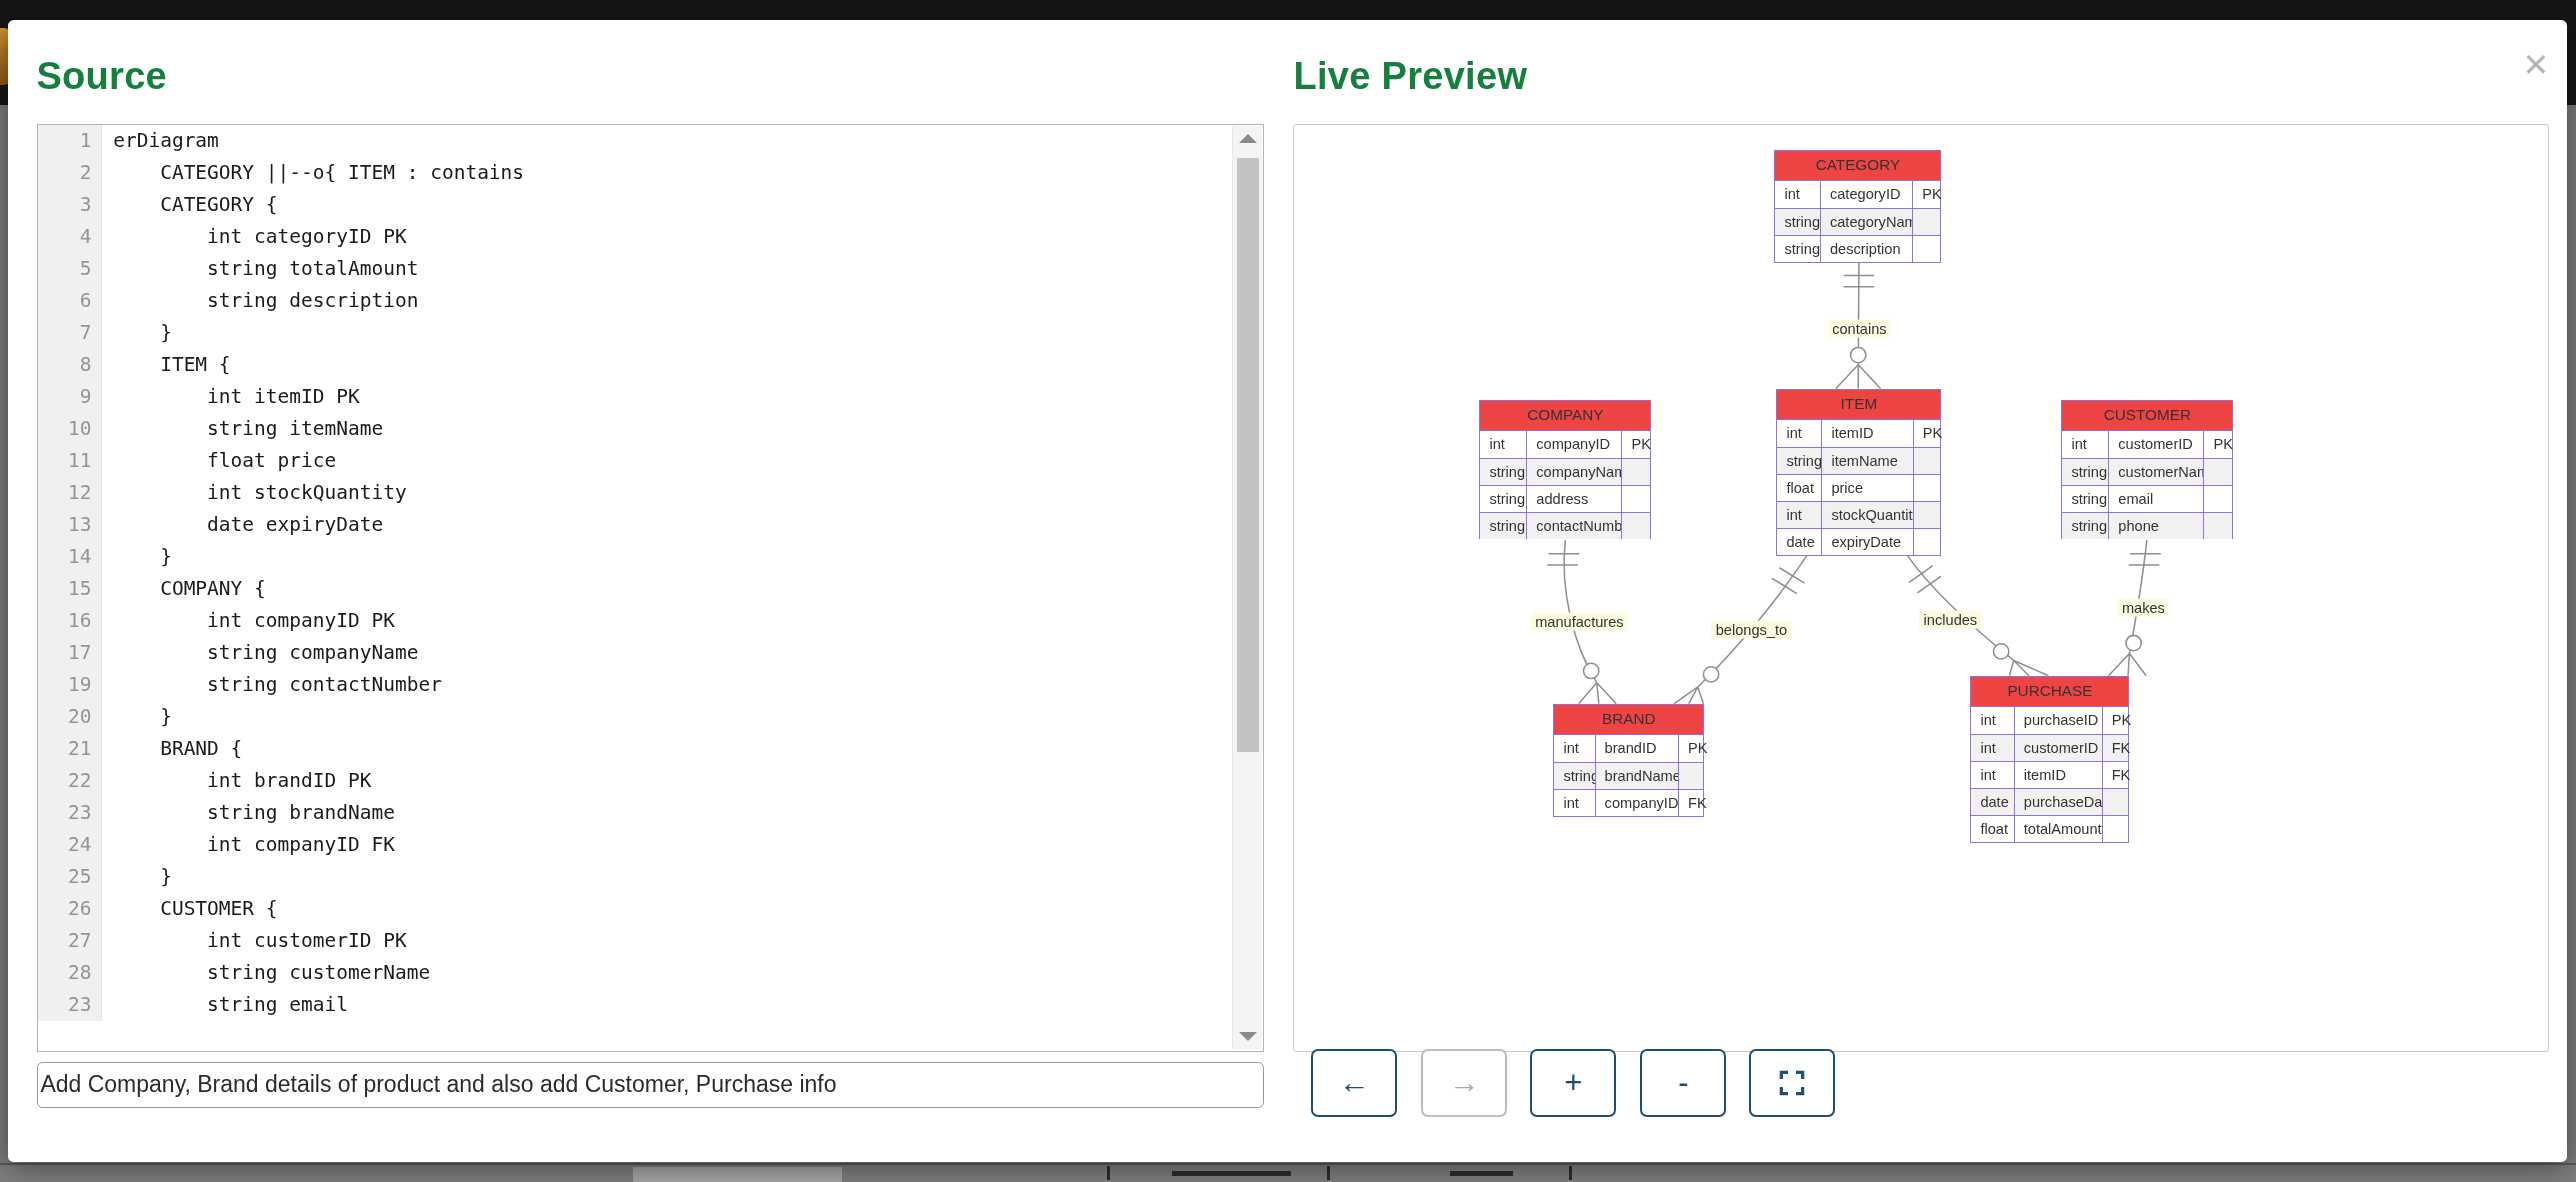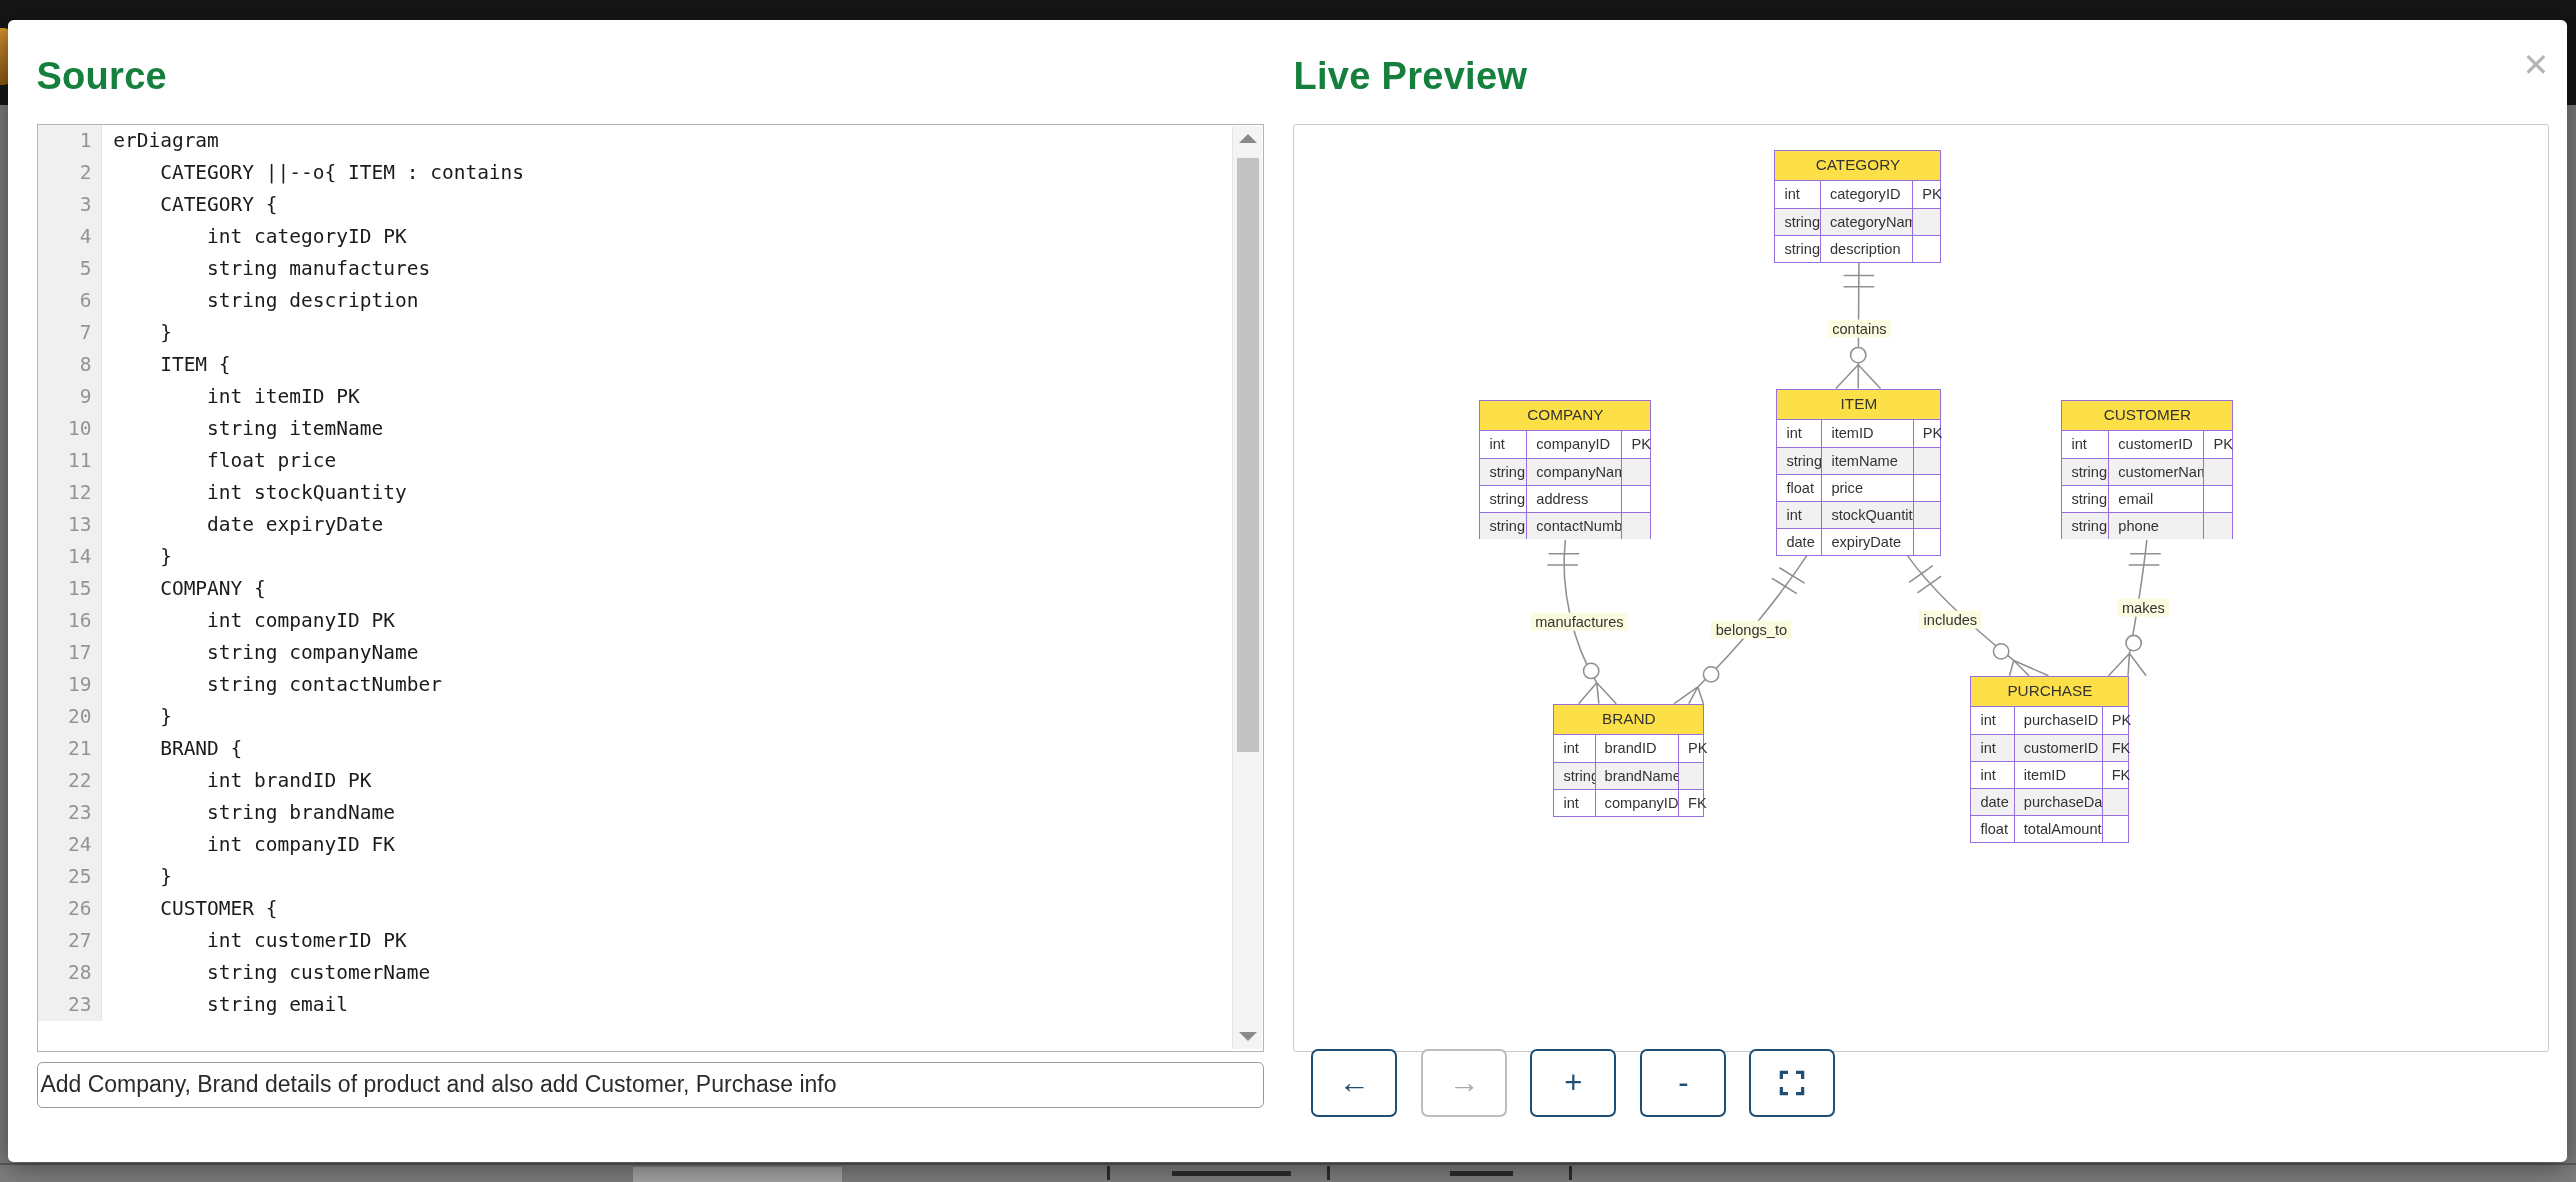--- a/index.html
+++ b/index.html
@@ -41,21 +41,21 @@
   
   .prompt{position:absolute;left:29px;top:1042px;width:1227px;height:46px;box-sizing:border-box;
     border:1.4px solid #8f999e;border-radius:5.6px;font-size:23px;color:#2b2b2b;padding:0 2px;
     font-family:"Liberation Sans",sans-serif;outline:none;background:#fff;}
   
   .preview-panel{position:absolute;left:1285px;top:104px;width:1256px;height:928px;box-sizing:border-box;
     border:1.4px solid #c9c9c9;border-radius:2.8px;background:#fff;overflow:hidden;}
   .diagram{position:absolute;inset:0;}
   .diagram svg{position:absolute;left:0;top:0;}
   .entity{position:absolute;border:1.4px solid #9370DB;background:#fff;color:#333;box-sizing:border-box;}
-  .entity-title{height:29px;background:#fde047;display:flex;align-items:center;justify-content:center;
+  .entity-title{height:29px;background:#ef4444;display:flex;align-items:center;justify-content:center;
     font-size:15.3px;border-bottom:0.7px solid #9370DB;}
   .erow{display:flex;height:27px;font-size:14.6px;}
   .erow + .erow .cell{border-top:0.7px solid #9370DB;}
   .cell{display:flex;align-items:center;padding-left:9px;box-sizing:border-box;background:#fff;}
   .erow.alt .cell{background:#f1f1f1;}
   .cell.type{width:27%;}
   .cell.attr{width:56%;border-left:0.7px solid #9370DB;}
   .cell.key{width:17%;border-left:0.7px solid #9370DB;}
   .rel-label{position:absolute;transform:translate(-50%,-50%);background:#fbfbdf;color:#333;
     font-size:14.6px;padding:1.4px 4.2px;white-space:nowrap;}
@@ -102,21 +102,21 @@
         <div class="code-row">
           <span class="ln">3</span>
           <span class="code">    CATEGORY {</span>
         </div>
         <div class="code-row">
           <span class="ln">4</span>
           <span class="code">        int categoryID PK</span>
         </div>
         <div class="code-row">
           <span class="ln">5</span>
-          <span class="code">        string manufactures</span>
+          <span class="code">        string totalAmount</span>
         </div>
         <div class="code-row">
           <span class="ln">6</span>
           <span class="code">        string description</span>
         </div>
         <div class="code-row">
           <span class="ln">7</span>
           <span class="code">    }</span>
         </div>
         <div class="code-row">

